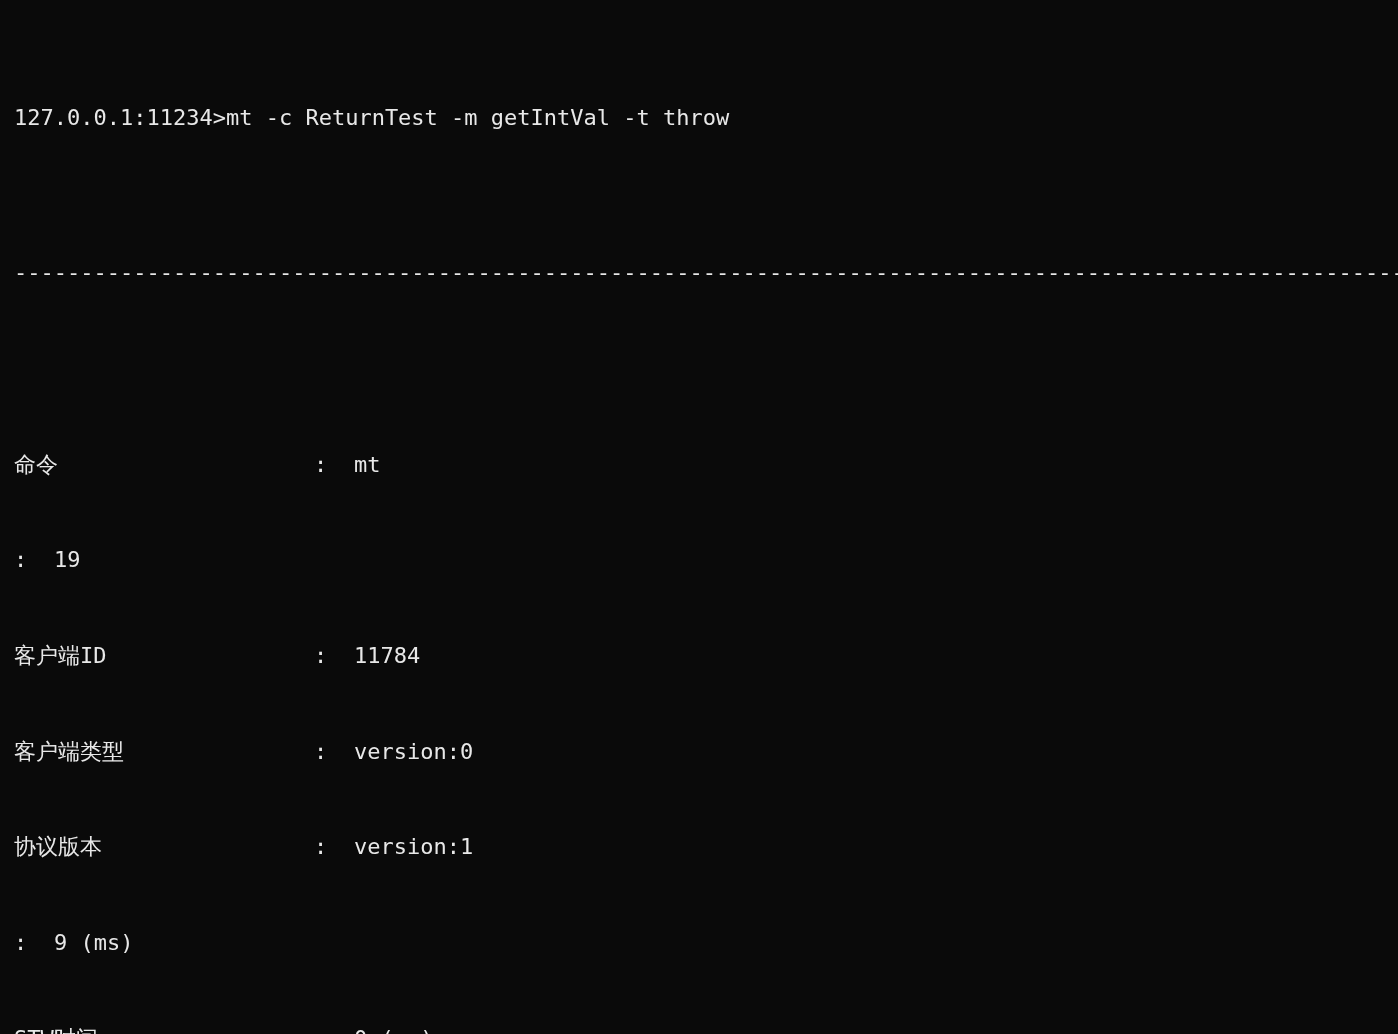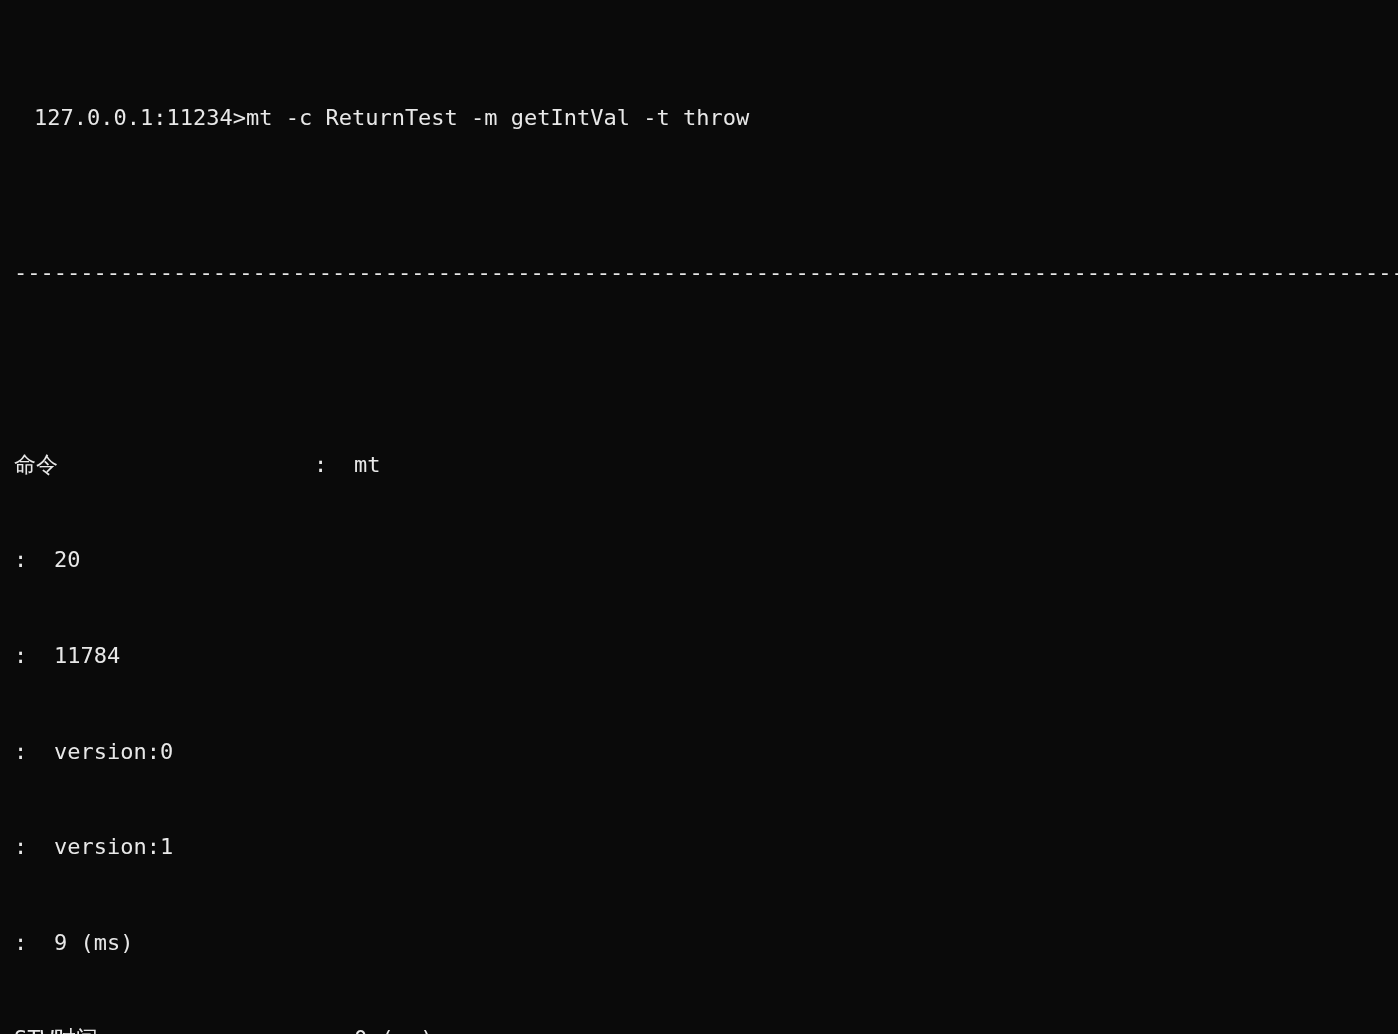--- a/index.html
+++ b/index.html
@@ -11,44 +11,44 @@
     font-size: 22px;
     line-height: 1.45;
     width: 1398px;
     height: 1034px;
     overflow: hidden;
   }
   .term {
     padding: 6px 14px 0 14px;
     white-space: pre;
   }
-  .prompt-line { margin-bottom: 28px; margin-left: 20px; }
+  .prompt-line { margin-bottom: 28px; }
   .divider {
     letter-spacing: 0;
   }
   .kv { display: flex; }
   .kv .k { width: 300px; }
   .kv .sep { width: 40px; }
   .kv .v { }
 </style>
 </head>
 <body>
 
 <div class="term">
 
   <div class="prompt-line"><span>127.0.0.1:11234</span><span>&gt;</span><span>mt -c ReturnTest -m getIntVal -t throw</span></div>
 
   <div class="divider">------------------------------------------------------------------------------------------------------------</div>
 
   <div>
     <div class="kv"><span class="k">命令</span><span class="sep">:  </span><span class="v">mt</span></div>
-    <div class="kv"><span class="sep">:  </span><span class="v">20</span></div>
-    <div class="kv"><span class="sep">:  </span><span class="v">11784</span></div>
-    <div class="kv"><span class="sep">:  </span><span class="v">version:0</span></div>
-    <div class="kv"><span class="sep">:  </span><span class="v">version:1</span></div>
+    <div class="kv"><span class="sep">:  </span><span class="v">19</span></div>
+    <div class="kv"><span class="k">客户端ID</span><span class="sep">:  </span><span class="v">11784</span></div>
+    <div class="kv"><span class="k">客户端类型</span><span class="sep">:  </span><span class="v">version:0</span></div>
+    <div class="kv"><span class="k">协议版本</span><span class="sep">:  </span><span class="v">version:1</span></div>
     <div class="kv"><span class="sep">:  </span><span class="v">9 (ms)</span></div>
     <div class="kv"><span class="k">STW时间</span><span class="sep">:  </span><span class="v">0 (ms)</span></div>
   </div>
 
   
 
   
   
 
   

